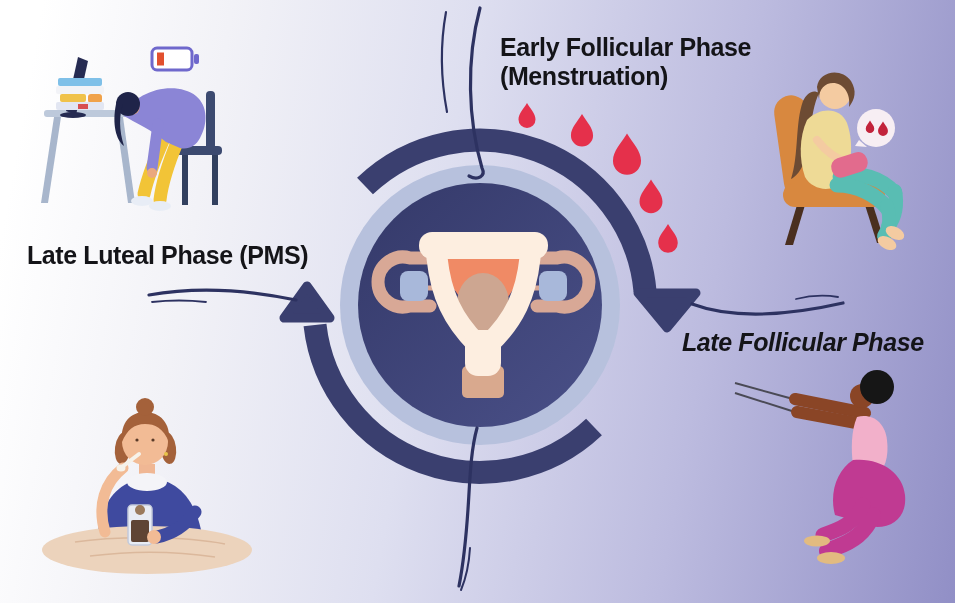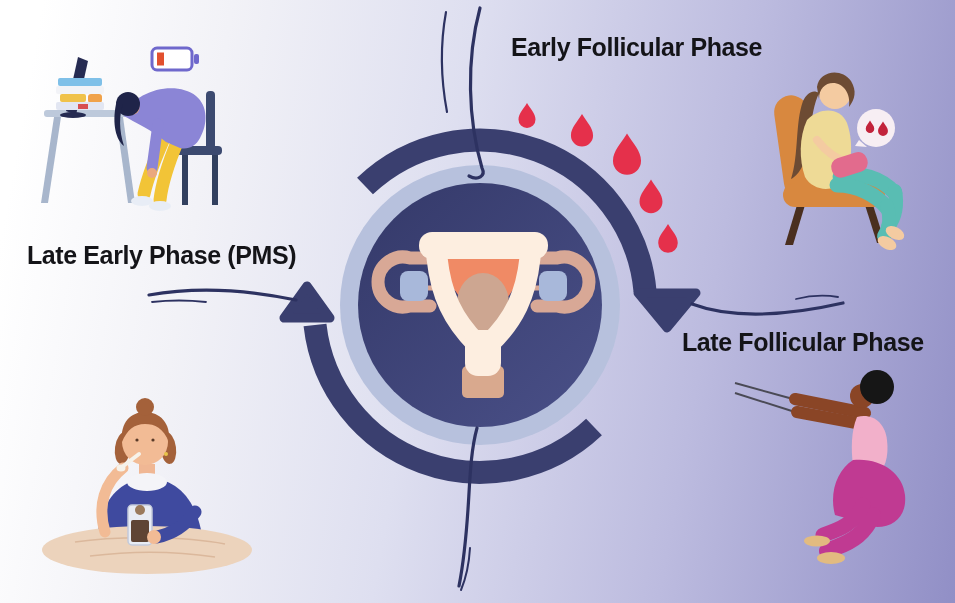--- a/index.html
+++ b/index.html
@@ -78,25 +78,26 @@
       <path d="M 446,12 C 440,45 441,80 447,112" stroke-width="2.2"></path>
       <path d="M 477,428 C 466,468 472,520 459,586" stroke-width="3.2"></path>
       <path d="M 470,548 C 469,565 466,578 461,590" stroke-width="2"></path>
       <path d="M 149,295 C 195,287 248,290 296,300" stroke-width="3.2"></path>
       <path d="M 152,302 C 170,300 188,300 206,302" stroke-width="1.8"></path>
       <path d="M 692,304 C 735,320 790,315 843,303" stroke-width="3.2"></path>
       <path d="M 796,299 C 812,295 826,295 838,297" stroke-width="1.8"></path>
     </g>
   </svg>
 
-  <div class="phase-label" style="left:500px;top:33px;margin-left:11px;">
+  <div class="phase-label" style="left:500px;top:33px;">
     <div>Early Follicular Phase</div>
-  </div>
-  <div class="phase-label" style="left:682px;top:328px;">Late Follicular Phase</div>
-  <div class="phase-label" style="left:27px;top:241px;">Late Early Phase (PMS)</div>
+    <div>(Menstruation)</div>
+  </div>
+  <div class="phase-label" style="left:682px;top:328px;font-style:italic;">Late Follicular Phase</div>
+  <div class="phase-label" style="left:27px;top:241px;">Late Luteal Phase (PMS)</div>
 
   <div class="illu" style="left:16px;top:16px;">
     <svg width="245" height="195" viewBox="0 0 245 195">
       <g>
         <rect x="136" y="32" width="40" height="22" rx="5" fill="#ffffff" stroke="#6f68cc" stroke-width="3"></rect>
         <rect x="178" y="38" width="5" height="10" rx="2" fill="#6f68cc"></rect>
         <rect x="141" y="36.5" width="7" height="13" fill="#e2502e"></rect>
       </g>
       <g>
         <polygon points="38,101 45,101 32,187 25,187" fill="#a8b6cc"></polygon>

